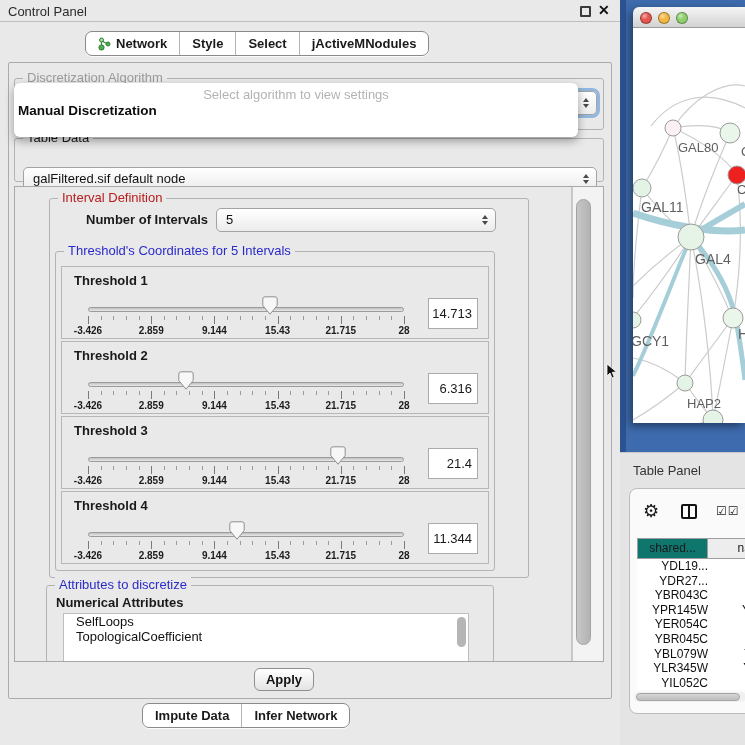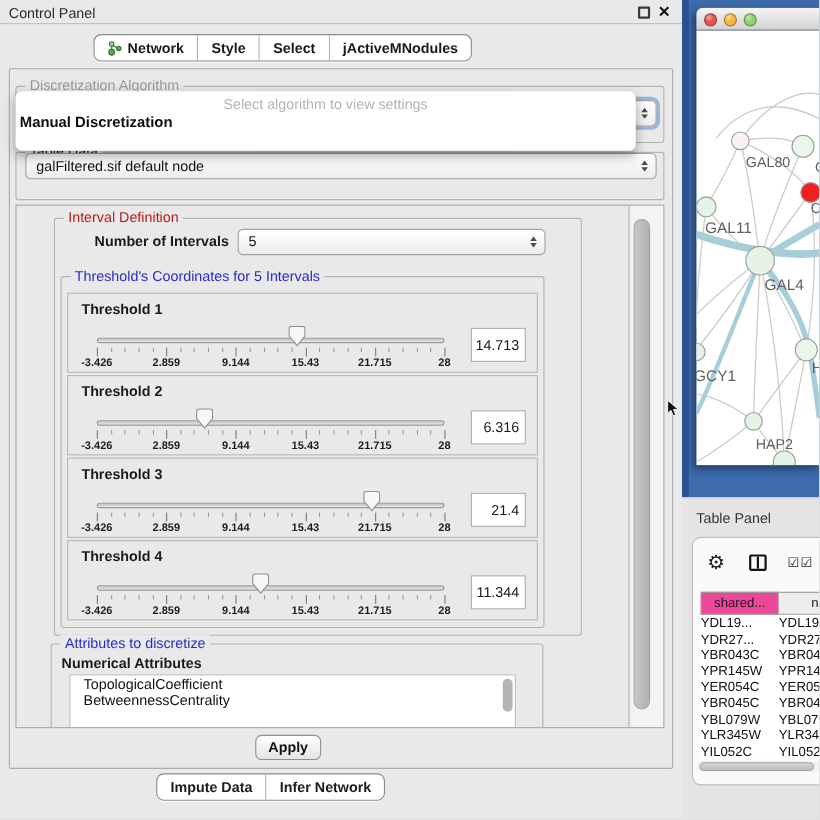--- a/index.html
+++ b/index.html
@@ -61,44 +61,44 @@
   .tick-label{position:absolute;top:9px;transform:translateX(-50%);font-size:10px;font-weight:bold;color:#1c1c1c;white-space:nowrap;}
   .valbox{position:absolute;left:366px;top:31px;width:50px;height:31px;background:#fff;border:1px solid #ababab;font-size:13px;text-align:right;line-height:29px;padding-right:5px;}
 
   .noi-label{font-weight:bold;font-size:13px;}
 
   
   .attr-list{position:absolute;left:48px;top:426px;width:406px;height:60px;background:#fff;border:1px solid #bdbdbd;overflow:hidden;}
   .attr-item{padding-left:12px;font-size:13px;line-height:15px;color:#111;}
   .mini-scroll{position:absolute;right:2px;top:3px;width:9px;height:30px;background:#b5b5b5;border-radius:5px;}
 
-  .apply-btn{left:232px;top:668px;width:60px;height:23px;background:linear-gradient(#ffffff,#e4e4e4);border:1px solid #8f8f8f;border-radius:6px;text-align:center;line-height:21px;font-size:13px;font-weight:bold;color:#111;}
+  .apply-btn{left:254px;top:668px;width:60px;height:23px;background:linear-gradient(#ffffff,#e4e4e4);border:1px solid #8f8f8f;border-radius:6px;text-align:center;line-height:21px;font-size:13px;font-weight:bold;color:#111;}
 
   
   .desktop{left:620px;top:0;width:125px;height:452px;background:#3e6bad;}
   .desktop-edge{position:absolute;left:0;top:0;width:6px;height:100%;background:#2d5290;}
   .net-window{position:absolute;left:13px;top:7px;width:112px;height:416px;border-radius:6px 0 0 0;overflow:hidden;box-shadow:-3px 3px 8px rgba(0,0,0,.45);}
   .nw-titlebar{position:relative;height:21px;background:linear-gradient(#f5f5f5,#d2d2d2);border-bottom:1px solid #9a9a9a;}
   .tl{position:absolute;top:4.5px;width:12px;height:12px;border-radius:50%;}
   .nw-canvas{position:relative;height:395px;background:#ffffff;}
 
   
   .tp-region{left:620px;top:452px;width:125px;height:293px;background:#e4e4e4;border-top:1px solid #c9c9c9;}
   .tp-title{position:absolute;left:13px;top:10px;font-size:13px;color:#333;}
   .tp-panel{position:absolute;left:9px;top:35px;width:125px;height:226px;background:#fafafa;border:1px solid #bcbcbc;border-radius:8px;overflow:hidden;}
   .gear{position:absolute;left:13px;top:11px;font-size:18px;color:#1c1c1c;}
   .split-icon{position:absolute;left:51px;top:15px;width:16px;height:15px;border:2px solid #111;border-radius:2px;}
   .split-icon::after{content:"";position:absolute;left:5px;top:0;width:2px;height:100%;background:#111;}
   .cks{position:absolute;left:86px;top:15px;font-size:12px;color:#222;letter-spacing:1px;}
   .tbl-header{position:absolute;top:49px;height:21px;font-size:12px;line-height:19px;text-align:center;border:1px solid #9d9d9d;overflow:hidden;}
-  .hdr1{left:7px;width:71px;background:#ec4899;}
+  .hdr1{left:7px;width:71px;background:#0f766e;}
   .hdr2{left:78px;width:90px;background:#ededed;border-left:none;}
   .tbl-rows{position:absolute;left:7px;top:70px;width:161px;}
   .trow{display:flex;height:14.6px;font-size:12px;color:#0f0f0f;background:#fff;}
-  .tcell{width:71px;text-align:left;overflow:hidden;white-space:nowrap;line-height:14.6px;}
+  .tcell{width:71px;text-align:right;overflow:hidden;white-space:nowrap;line-height:14.6px;}
   .tcell.c2{width:90px;}
   .hscroll{position:absolute;left:4px;top:203px;width:112px;height:10px;background:#f0f0f0;border-radius:5px;}
   .hscroll-thumb{position:absolute;left:2px;top:1px;width:104px;height:8px;background:linear-gradient(#d6d6d6,#bdbdbd);border:1px solid #a6a6a6;border-radius:5px;}
 
   .cursor-arrow{left:606px;top:364px;z-index:40;}
 </style>
 </head>
 <body>
 
 <div class="root">
@@ -145,21 +145,21 @@
     </div>
   </div>
 
   <div class="abs popup">
     <div class="popup-hint">Select algorithm to view settings</div>
     <div class="popup-opt1">Manual Discretization</div>
   </div>
 
   <div class="group" style="left:14px;top:138px;width:590px;height:44px;">
     <span class="legend">Table Data</span>
-    <div class="combo" style="left:8px;top:0;width:574px;">
+    <div class="combo" style="left:8px;top:28px;width:574px;">
       <span>galFiltered.sif default node</span>
       <span class="stepper">
           <span class="arr-up"></span>
           <span class="arr-down"></span>
         </span>
     </div>
   </div>
 
   <div class="abs scrollpane">
 
@@ -348,22 +348,22 @@
     <div class="valbox">11.344</div>
   </div>
       </div>
 
     <div class="group" style="left:31px;top:398px;width:448px;height:90px;">
       <span class="legend blue">Attributes to discretize</span>
     </div>
     <div class="abs" style="left:41px;top:408px;font-weight:bold;">Numerical Attributes</div>
     <div class="attr-list" id="attr-list">
       <div class="mini-scroll"></div>
+    <div class="attr-item">SelfLoops</div>
         <div class="attr-item">TopologicalCoefficient</div>
-        <div class="attr-item">BetweennessCentrality</div>
       </div>
 
     <div class="vp-edge"></div>
     <div class="vscroll-track">
       <div class="vscroll-thumb"></div>
     </div>
   </div>
 
   <div class="abs apply-btn">Apply</div>
 

